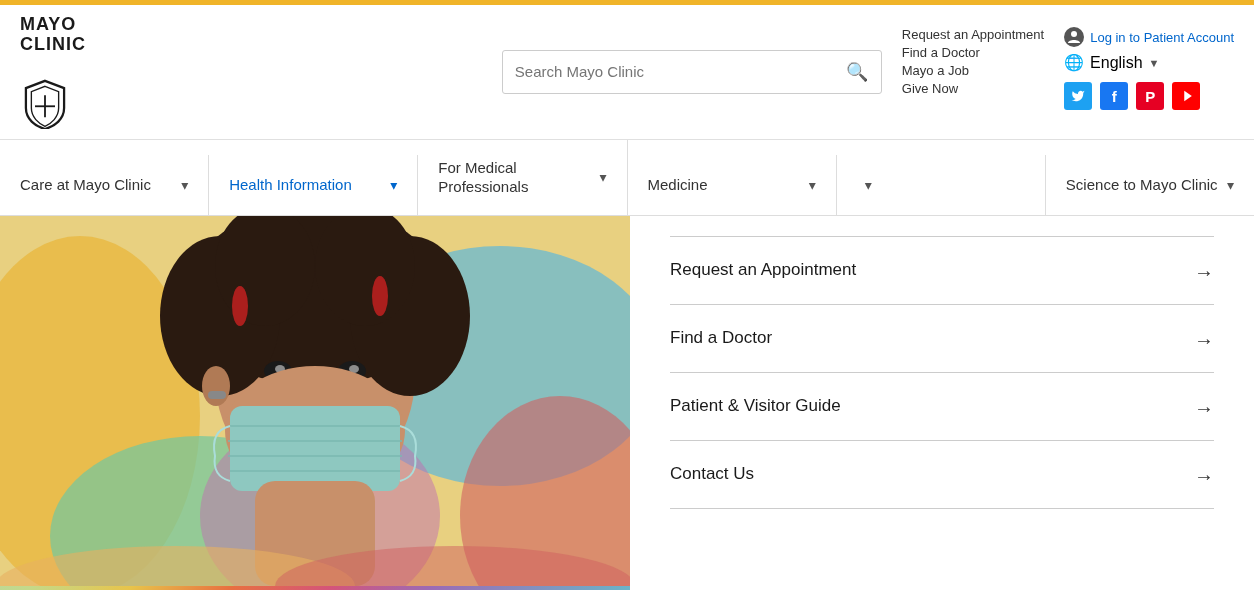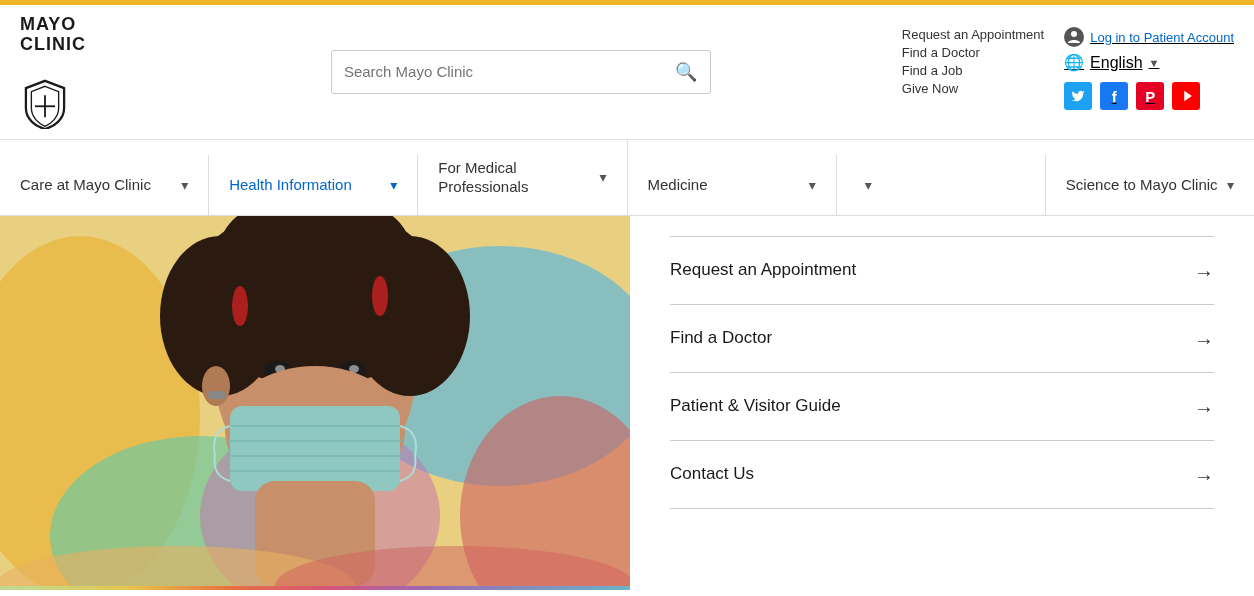--- a/index.html
+++ b/index.html
@@ -40,21 +40,21 @@
 
     .logo-shield {
       width: 50px;
       height: 50px;
       margin-top: 4px;
     }
 
     .search-area {
       flex: 1;
       display: flex;
-      justify-content: center;
+      justify-content: flex-end;
       padding: 16px 20px;
     }
 
     .search-box {
       display: flex;
       align-items: center;
       border: 1px solid #ccc;
       border-radius: 3px;
       width: 380px;
       height: 44px;
@@ -99,21 +99,20 @@
       color: #333;
       text-decoration: none;
       font-size: 13px;
       cursor: pointer;
     }
 
     .top-links-right {
       display: flex;
       flex-direction: column;
       gap: 6px;
-      text-decoration: underline;
     }
 
     .login-row {
       display: flex;
       align-items: center;
       gap: 6px;
     }
 
     .account-icon {
       width: 20px;
@@ -280,21 +279,21 @@
       <input class="search-input" type="text" placeholder="Search Mayo Clinic" style="">
       <span class="search-icon">🔍</span>
     </div>
   </div>
 
   <div class="header-right">
     <div class="top-links-row">
       <div class="top-links-left">
         <a>Request an Appointment</a>
         <a>Find a Doctor</a>
-        <a>Find a Job</a>
+        <a>Mayo a Job</a>
         <a>Give Now</a>
       </div>
       <div class="top-links-right">
         <div class="login-row">
           <div class="account-icon">
             <svg width="14" height="14" viewBox="0 0 14 14" fill="white">
               <circle cx="7" cy="4" r="3" fill="white"></circle>
               <path d="M1 13 C1 9 13 9 13 13" fill="white"></path>
             </svg>
           </div>

